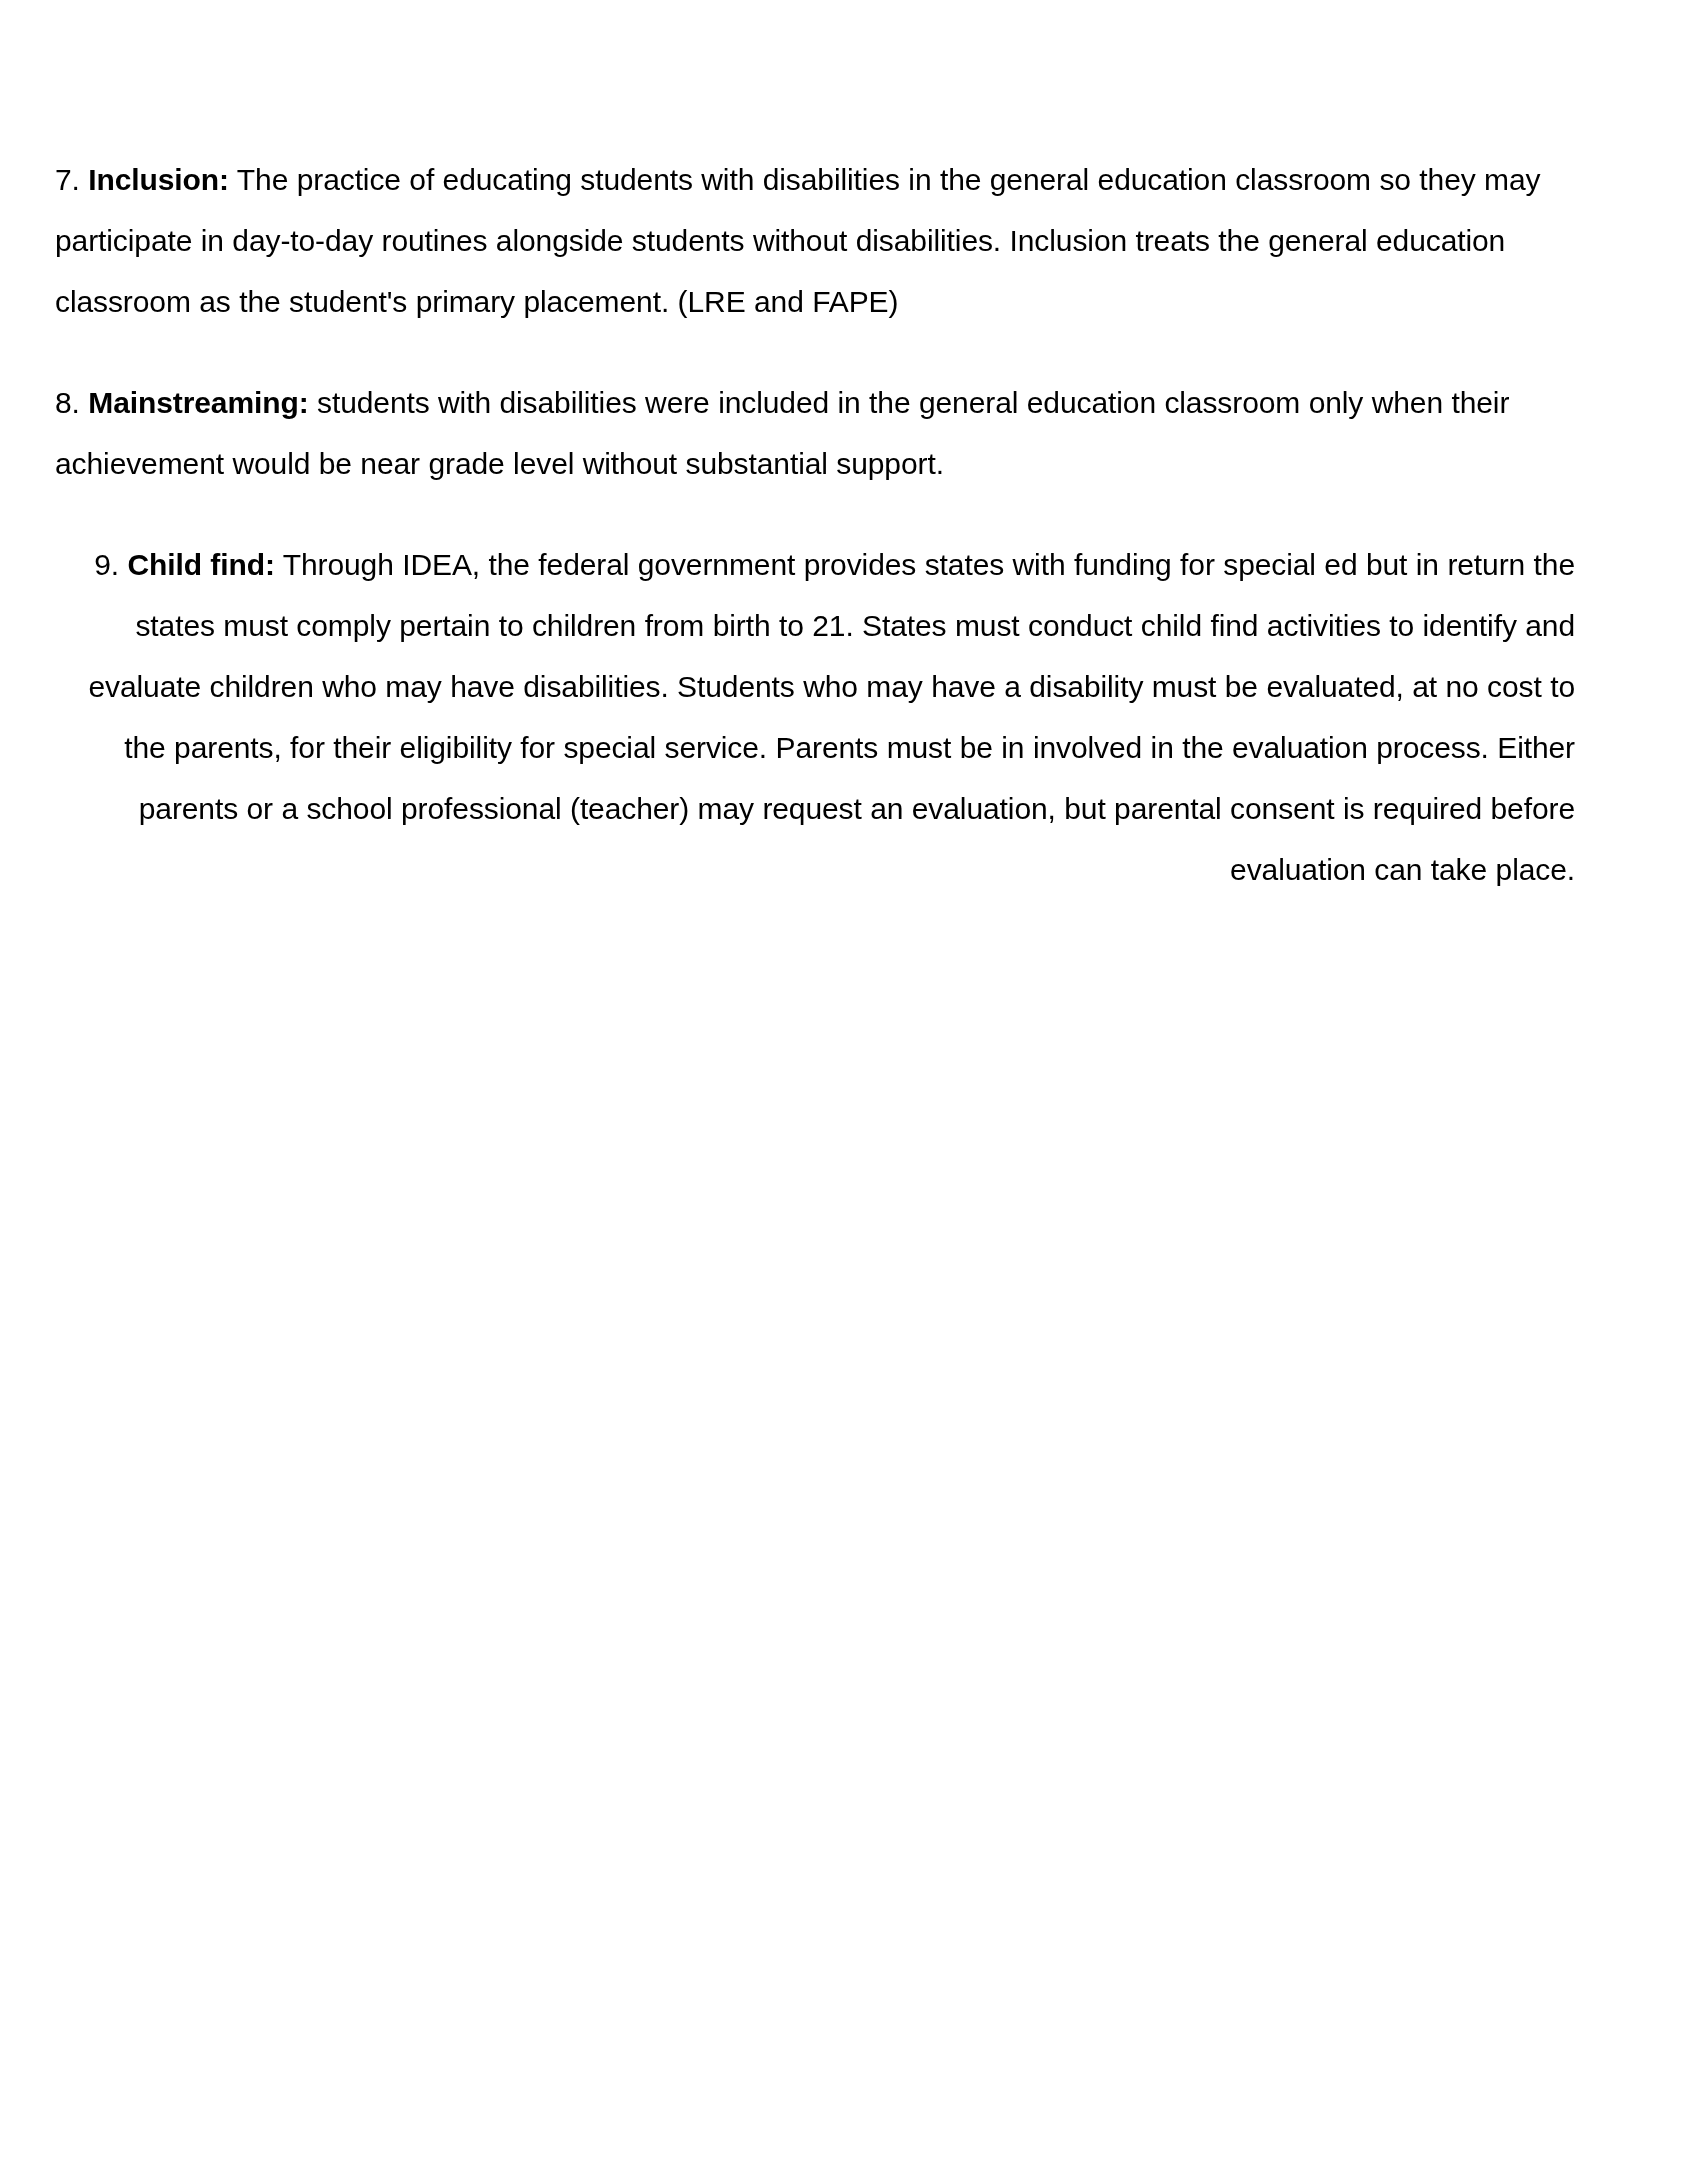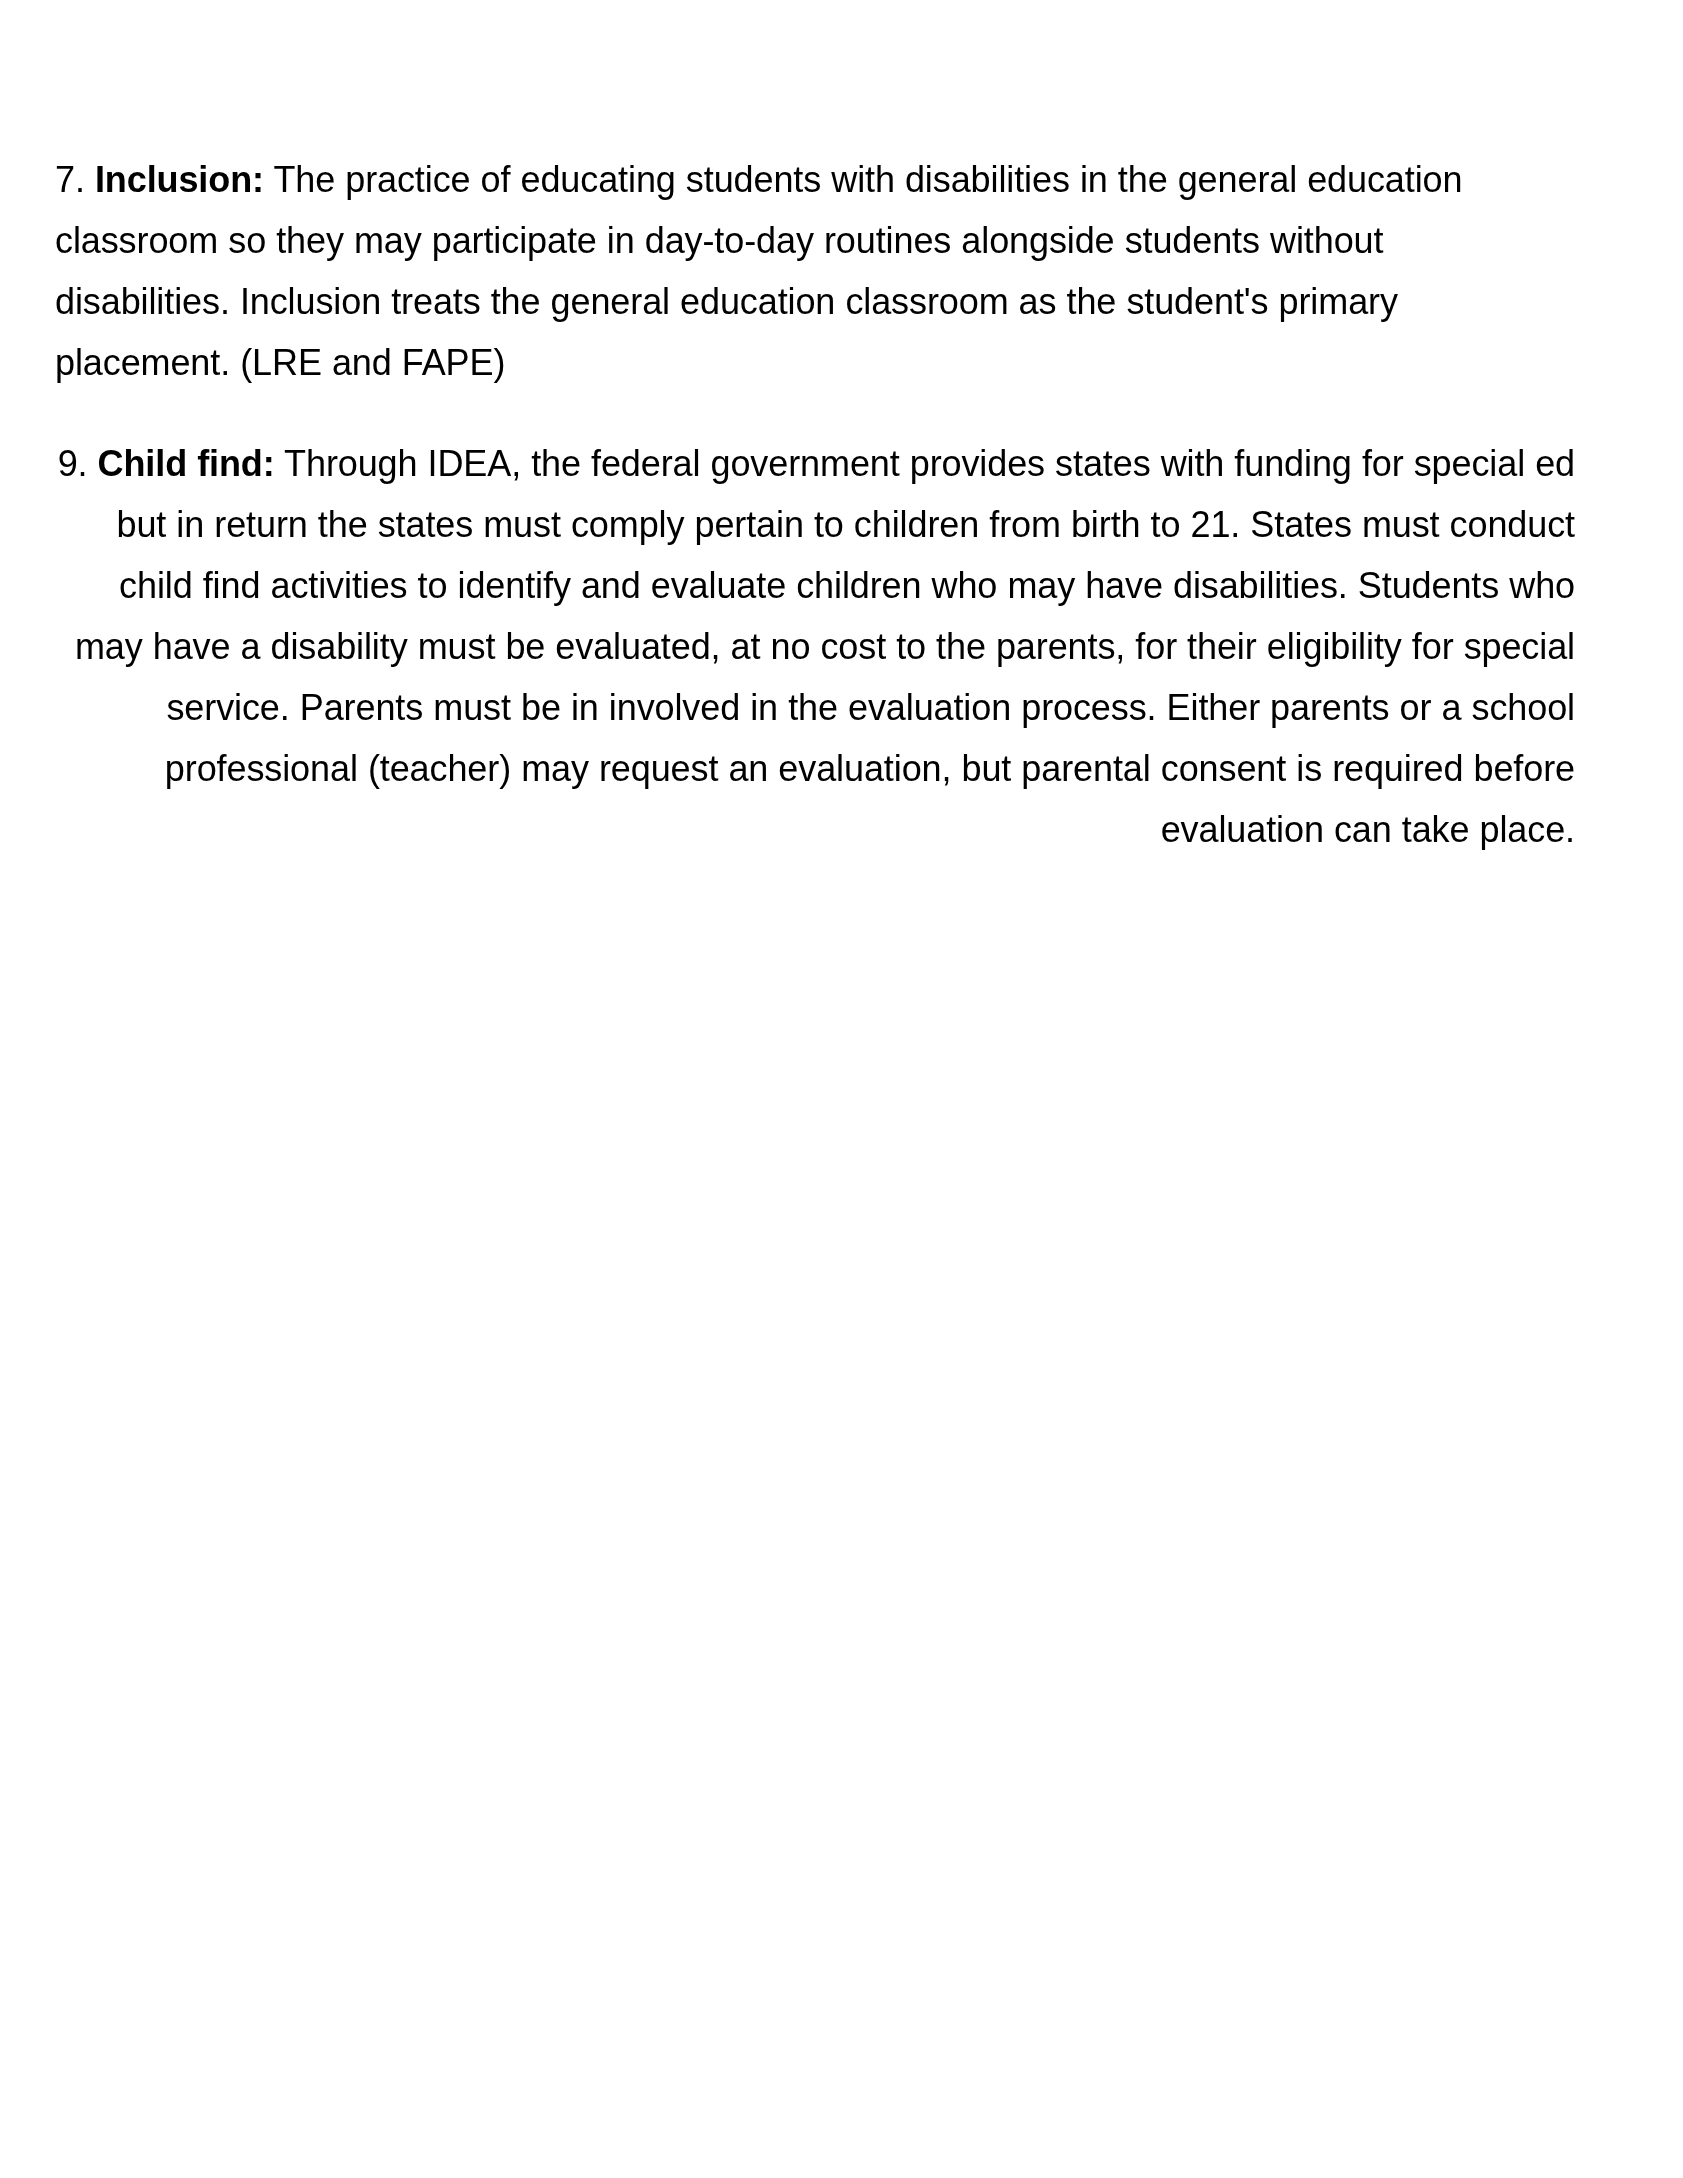--- a/index.html
+++ b/index.html
@@ -22,21 +22,21 @@
     background: #ffffff;
     box-sizing: border-box;
     padding: 149px 0 0 0;
     overflow: hidden;
   }
   .content {
     width: 1594px;
     margin-left: 55px;
   }
   .definition {
-    font-size: 36px;
+    font-size: 30px;
     line-height: 61px;
     letter-spacing: -0.1px;
     color: #000000;
     margin: 0 0 40px 0;
     text-align: left;
     word-spacing: 0.2px;
   }
   .definition.last {
     margin-bottom: 0;
     text-align: right;
@@ -56,18 +56,19 @@
   .w-p9 { max-width: 1520px; }
 </style>
 </head>
 <body>
 
 <div class="page" style="background: rgb(255, 255, 255); color: rgb(0, 0, 0);">
   <div class="content">
 
     <p class="definition w-p7"><span class="term-number">7.</span> <span class="term-label">Inclusion:</span> <span class="term-body">The practice of educating students with disabilities in the general education classroom so they may participate in day-to-day routines alongside students without disabilities. Inclusion treats the general education classroom as the student's primary placement. (LRE and FAPE)</span></p>
 
+    <p class="definition w-p8"><span class="term-number">8.</span> <span class="term-label">Mainstreaming:</span> <span class="term-body">students with disabilities were included in the general education classroom only when their achievement would be near grade level without substantial support.</span></p>
 
     <p class="definition w-p9 last"><span class="term-number">9.</span> <span class="term-label">Child find:</span> <span class="term-body">Through IDEA, the federal government provides states with funding for special ed but in return the states must comply pertain to children from birth to 21. States must conduct child find activities to identify and evaluate children who may have disabilities. Students who may have a disability must be evaluated, at no cost to the parents, for their eligibility for special service. Parents must be in involved in the evaluation process. Either parents or a school professional (teacher) may request an evaluation, but parental consent is required before evaluation can take place.</span></p>
 
   </div>
 </div>
 
 
 </body></html>

